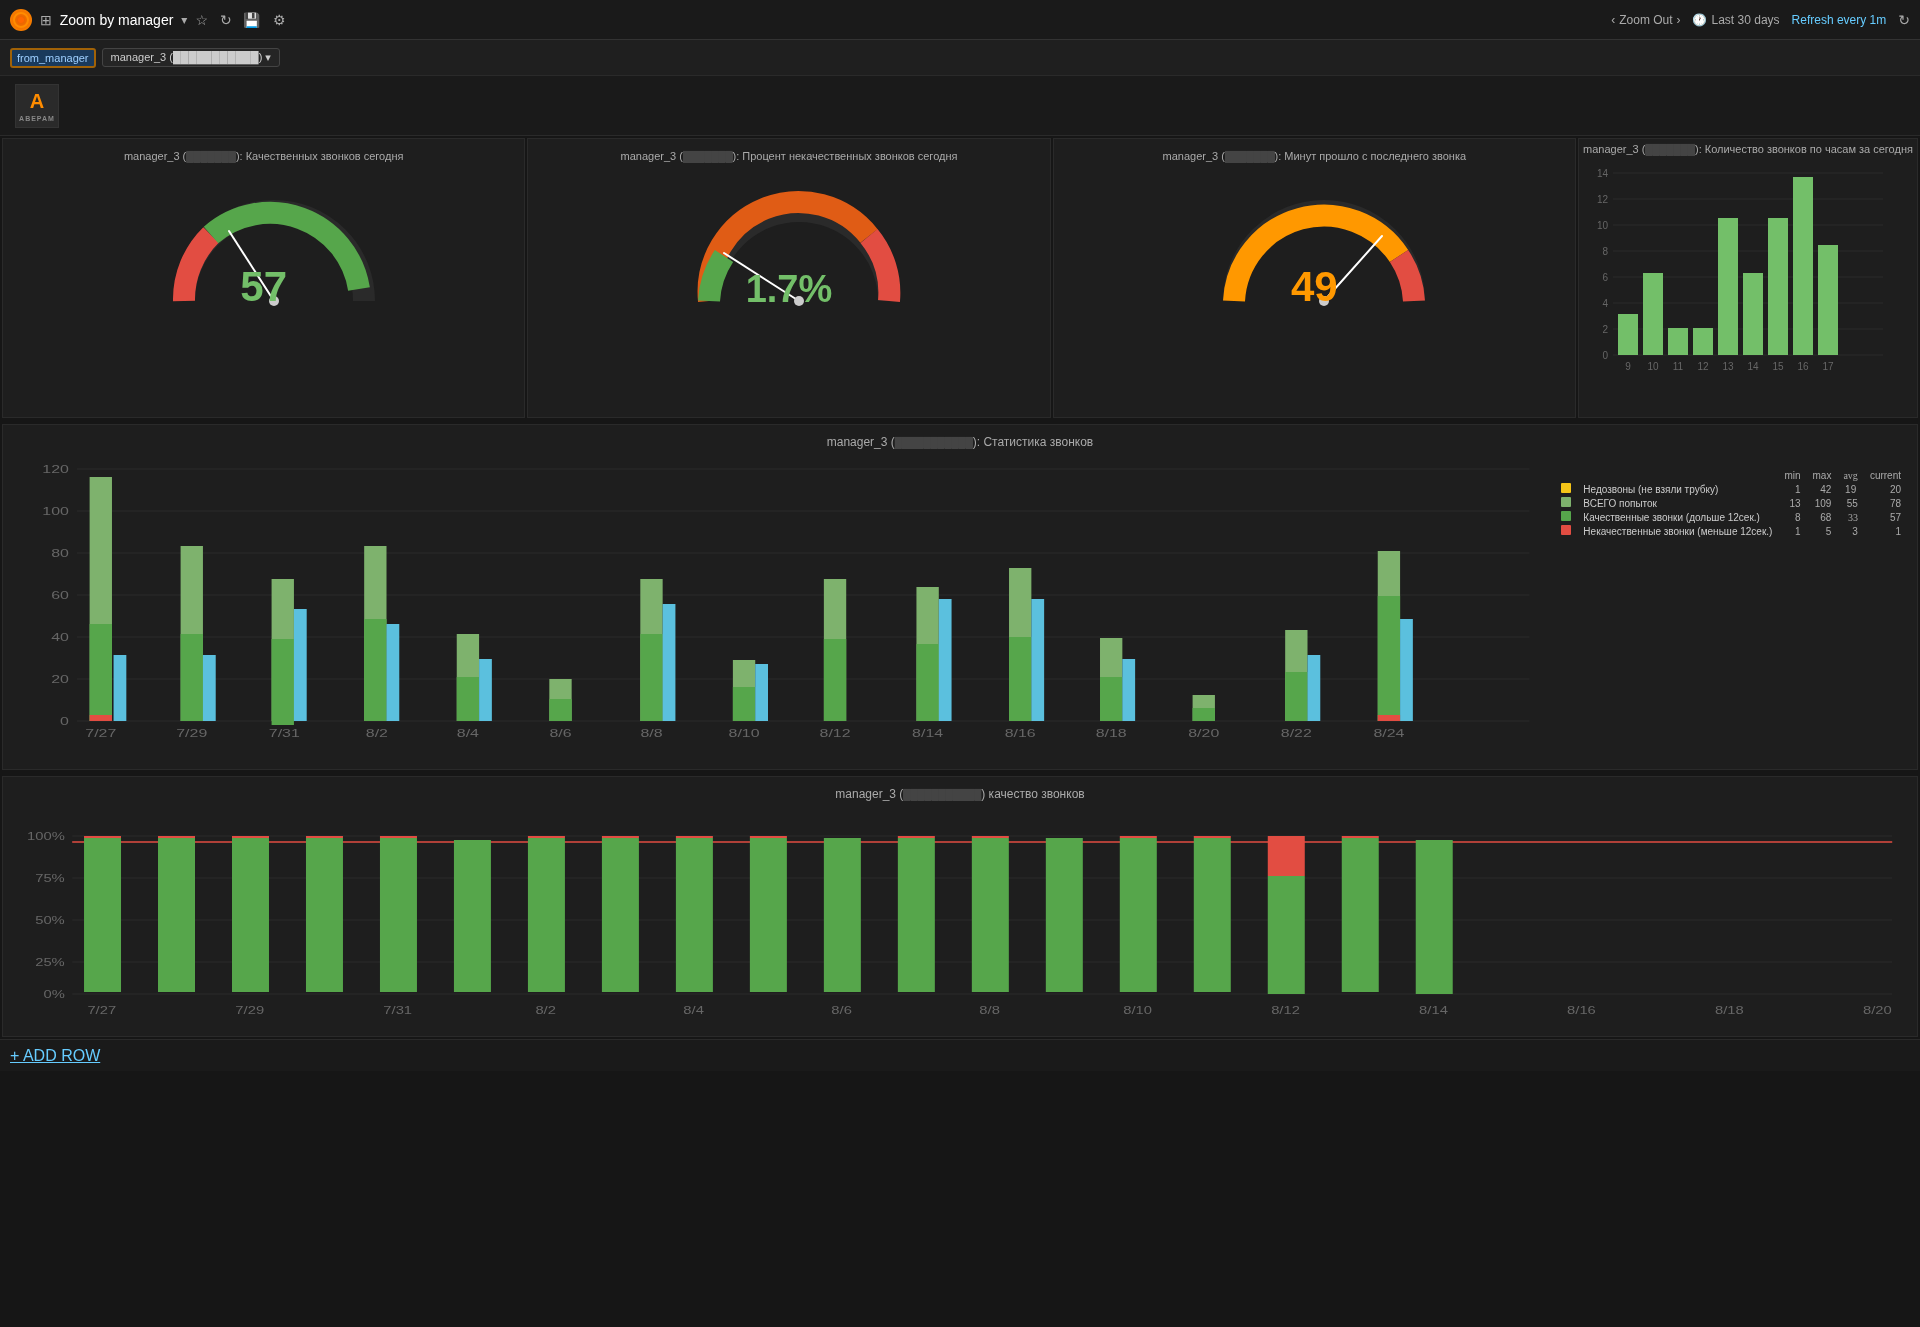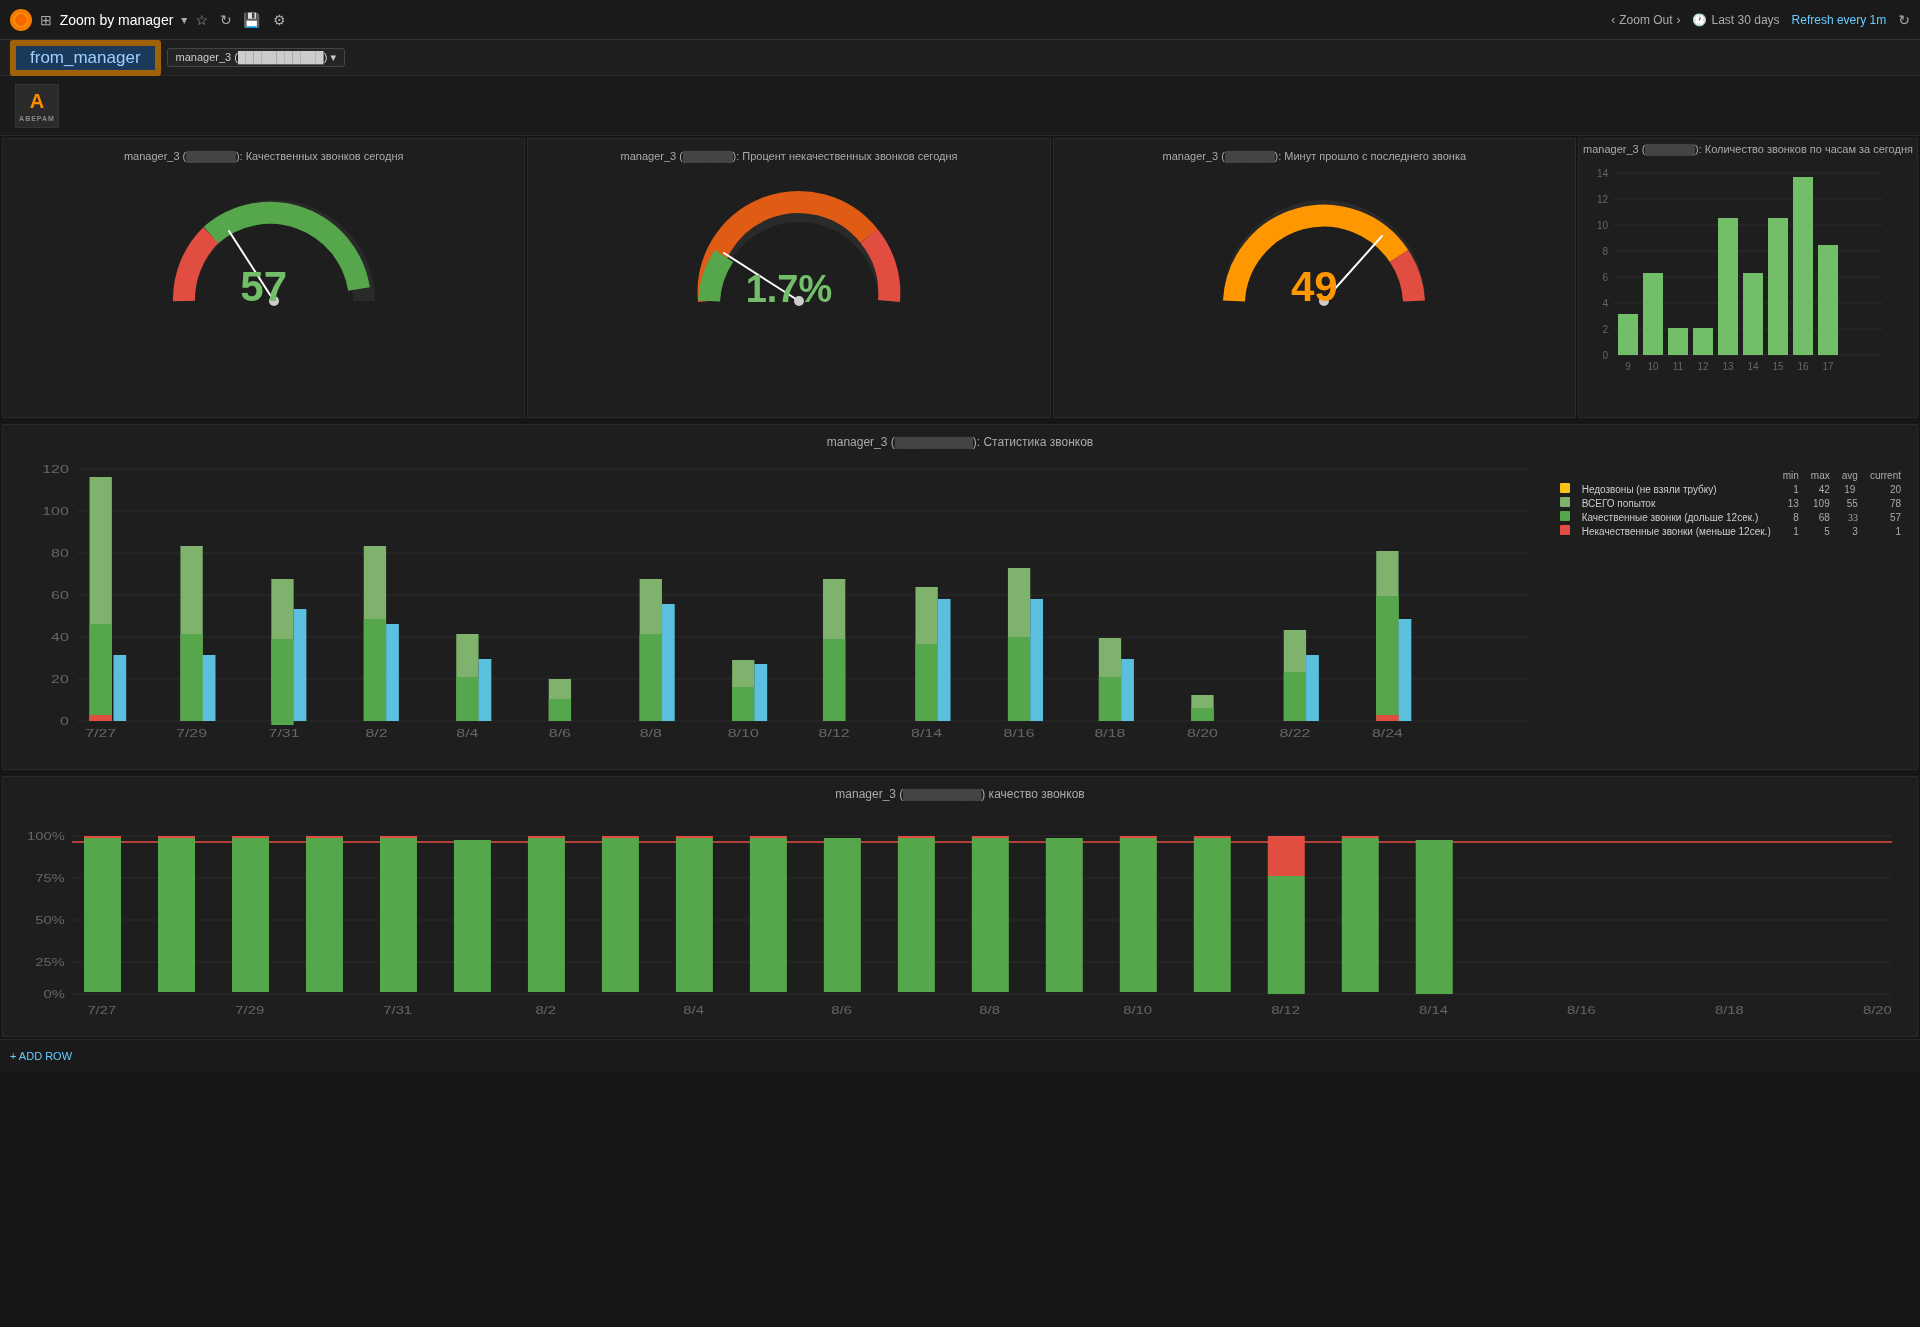--- a/index.html
+++ b/index.html
@@ -43,24 +43,24 @@
       height: 36px;
       display: flex;
       align-items: center;
       padding: 0 10px;
       gap: 6px;
       border-bottom: 1px solid #2a2a2a;
     }
     .filter-btn {
       background: #2a4a6b;
       color: #9ecfff;
-      border: 6px solid #a16207;
-      padding: 2px 14px;
+      border: 2px solid #a16207;
+      padding: 2px 5px;
       border-radius: 3px;
-      font-size: 17px;
+      font-size: 11px;
       cursor: pointer;
     }
     .filter-btn.active { background: #1a3a5c; }
     .filter-select {
       background: #252525;
       color: #ccc;
       border: 1px solid #444;
       padding: 2px 8px;
       border-radius: 3px;
       font-size: 11px;
@@ -175,24 +175,25 @@
     .add-row-bar {
       background: #1a1a1a;
       height: 32px;
       display: flex;
       align-items: center;
       padding: 0 10px;
       border-top: 1px solid #2a2a2a;
     }
     .add-row-btn {
       color: #6cf;
-      font-size: 11px;
+      font-size: 16px;
       cursor: pointer;
       background: none;
       border: none;
+      text-decoration: underline;
     }
 
     
     svg { display: block; }
 
     .chart-axis-label { fill: #666; font-size: 10px; }
     .chart-grid-line { stroke: #2a2a2a; stroke-width: 1; }
 
     
     .legend-table {
@@ -480,21 +481,21 @@
       </div>
 
       <div style="min-width:280px;padding-top:10px;">
         <table class="legend-table">
           <thead>
             <tr>
               <td></td>
               <td></td>
               <td style="color:#aaa;text-align:right;">min</td>
               <td style="color:#aaa;text-align:right;">max</td>
-              <td style="color:#aaa;text-align:right;">avg</td>
+              <td style="color:#aaa;text-align:right;font-family:Liberation Serif, serif;">avg</td>
               <td style="color:#aaa;text-align:right;">current</td>
             </tr>
           </thead>
           <tbody>
             <tr>
               <td><span class="legend-dot" style="background:#f5c518;"></span></td>
               <td style="color:#ccc;">Недозвоны (не взяли трубку)</td>
               <td style="color:#aaa;text-align:right;">1</td>
               <td style="color:#aaa;text-align:right;">42</td>
               <td style="color:#aaa;text-align:center;">19</td>

